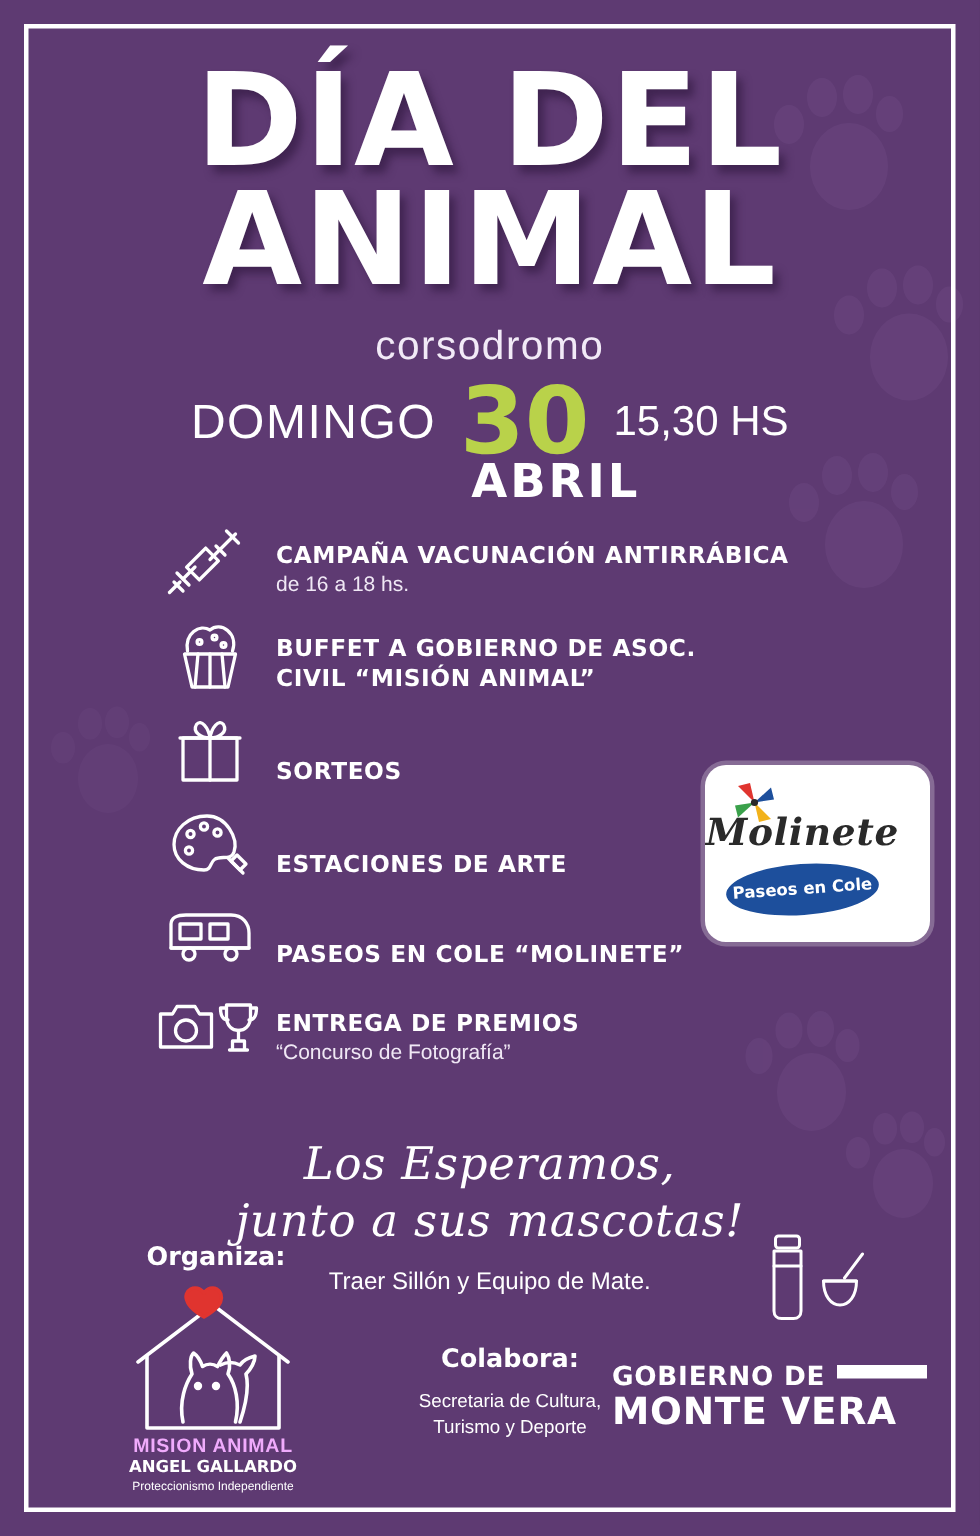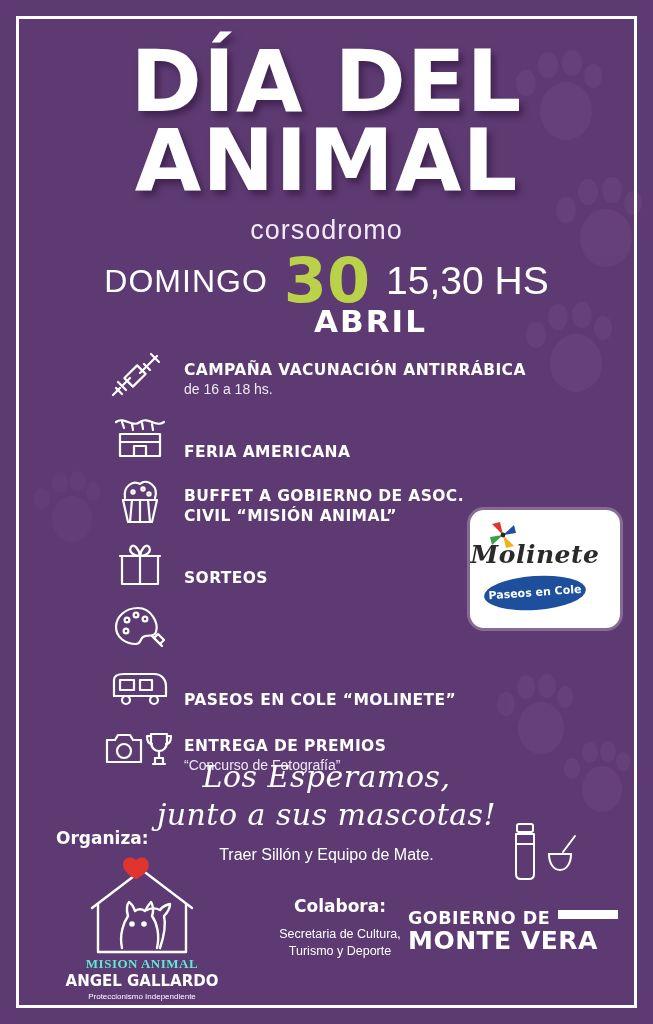--- a/index.html
+++ b/index.html
@@ -88,21 +88,21 @@
     font-family: "Liberation Sans", sans-serif;
   }
   .datebar .daynum {
     font-family: "DejaVu Sans", sans-serif;
     font-weight: bold;
     font-size: 62px;
     color: #b9d24a;
     line-height: 1;
   }
   .datebar .hour {
-    font-size: 39px;
+    font-size: 28px;
     color: #ffffff;
   }
   .month {
     position: absolute;
     top: 303px;
     left: 0;
     width: 653px;
     text-align: center;
     font-family: "DejaVu Sans", sans-serif;
     font-weight: bold;
@@ -218,41 +218,41 @@
     left: 52px;
     top: 828px;
     width: 180px;
     text-align: center;
   }
   .organiza .lbl {
     font-family: "DejaVu Sans", sans-serif;
     font-weight: bold;
     font-size: 17px;
     color: #ffffff;
-    text-align: left;
+    text-align: center;
     margin-left: 4px;
   }
   .org-logo {
     position: relative;
     width: 180px;
     height: 110px;
     margin-top: 4px;
   }
   .org-name {
-    font-family: Liberation Serif, serif;
+    font-family: Liberation Sans, sans-serif;
     font-weight: bold;
     font-size: 13px;
     letter-spacing: 0.5px;
-    color: #5eead4;
+    color: #f0abfc;
     margin-top: -6px;
   }
   .org-sub {
     font-family: "DejaVu Sans", sans-serif;
     font-weight: bold;
-    font-size: 15px;
+    font-size: 11px;
     color: #ffffff;
   }
   .org-sub2 {
     font-size: 8px;
     color: #ffffff;
     margin-top: 2px;
   }
   .colabora {
     position: absolute;
     left: 250px;
@@ -385,34 +385,20 @@
             <path d="M3 43 L10 36"></path>
             <path d="M34 12 L40 18"></path>
           </svg>
         </div>
         <div class="act-text">
           <div class="act-title">CAMPAÑA VACUNACIÓN  ANTIRRÁBICA</div>
           <div class="act-sub">de 16 a 18 hs.</div>
         </div>
       </div>
 
-      <div class="act-row">
-        <div class="act-icon">
-          <svg width="60" height="50" viewBox="0 0 60 50" fill="none" stroke="#ffffff" stroke-width="2.2" stroke-linecap="round" stroke-linejoin="round">
-            <path d="M6 10 C14 4, 22 16, 30 10 C38 4, 46 16, 54 10"></path>
-            <path d="M12 10 l2 6 M22 12 l1 6 M32 11 l1 6 M42 12 l1 6"></path>
-            <rect x="10" y="22" width="40" height="22"></rect>
-            <path d="M10 30 h40"></path>
-            <rect x="24" y="34" width="12" height="10"></rect>
-          </svg>
-        </div>
-        <div class="act-text">
-          <div class="act-title">FERIA AMERICANA</div>
-        </div>
-      </div>
 
       <div class="act-row">
         <div class="act-icon">
           <svg width="54" height="50" viewBox="0 0 54 50" fill="none" stroke="#ffffff" stroke-width="2.2" stroke-linecap="round" stroke-linejoin="round">
             <path d="M12 22 C10 10, 20 4, 27 8 C34 2, 46 10, 42 22"></path>
             <path d="M10 24 h34 l-5 22 h-24 z"></path>
             <path d="M19 24 l-2 22 M27 24 v22 M35 24 l2 22"></path>
             <circle cx="20" cy="16" r="1.6"></circle>
             <circle cx="30" cy="13" r="1.6"></circle>
             <circle cx="36" cy="18" r="1.6"></circle>
@@ -442,20 +428,23 @@
         <div class="act-icon">
           <svg width="56" height="48" viewBox="0 0 56 48" fill="none" stroke="#ffffff" stroke-width="2.2" stroke-linecap="round" stroke-linejoin="round">
             <path d="M26 6 C13 6, 4 15, 4 25 C4 35, 13 42, 24 42 C29 42, 28 37, 31 35 C35 32, 42 36, 44 30 C47 21, 39 6, 26 6Z"></path>
             <circle cx="15" cy="18" r="2.4"></circle>
             <circle cx="24" cy="13" r="2.4"></circle>
             <circle cx="33" cy="17" r="2.4"></circle>
             <circle cx="14" cy="29" r="2.4"></circle>
             <path d="M40 34 l10 10"></path>
             <path d="M46 32 l6 6 -4 4 -6 -6z"></path>
           </svg>
+        </div>
+        <div class="act-text">
+          <div class="act-title">ESTACIONES DE ARTE</div>
         </div>
       </div>
 
       <div class="act-row">
         <div class="act-icon">
           <svg width="64" height="44" viewBox="0 0 64 44" fill="none" stroke="#ffffff" stroke-width="2.2" stroke-linecap="round" stroke-linejoin="round">
             <path d="M6 14 C6 10, 10 8, 16 8 h30 c8 0, 12 6, 12 12 v10 h-52 z"></path>
             <path d="M12 14 h14 v10 h-14 z"></path>
             <path d="M32 14 h12 v10 h-12 z"></path>
             <circle cx="18" cy="34" r="4"></circle>

